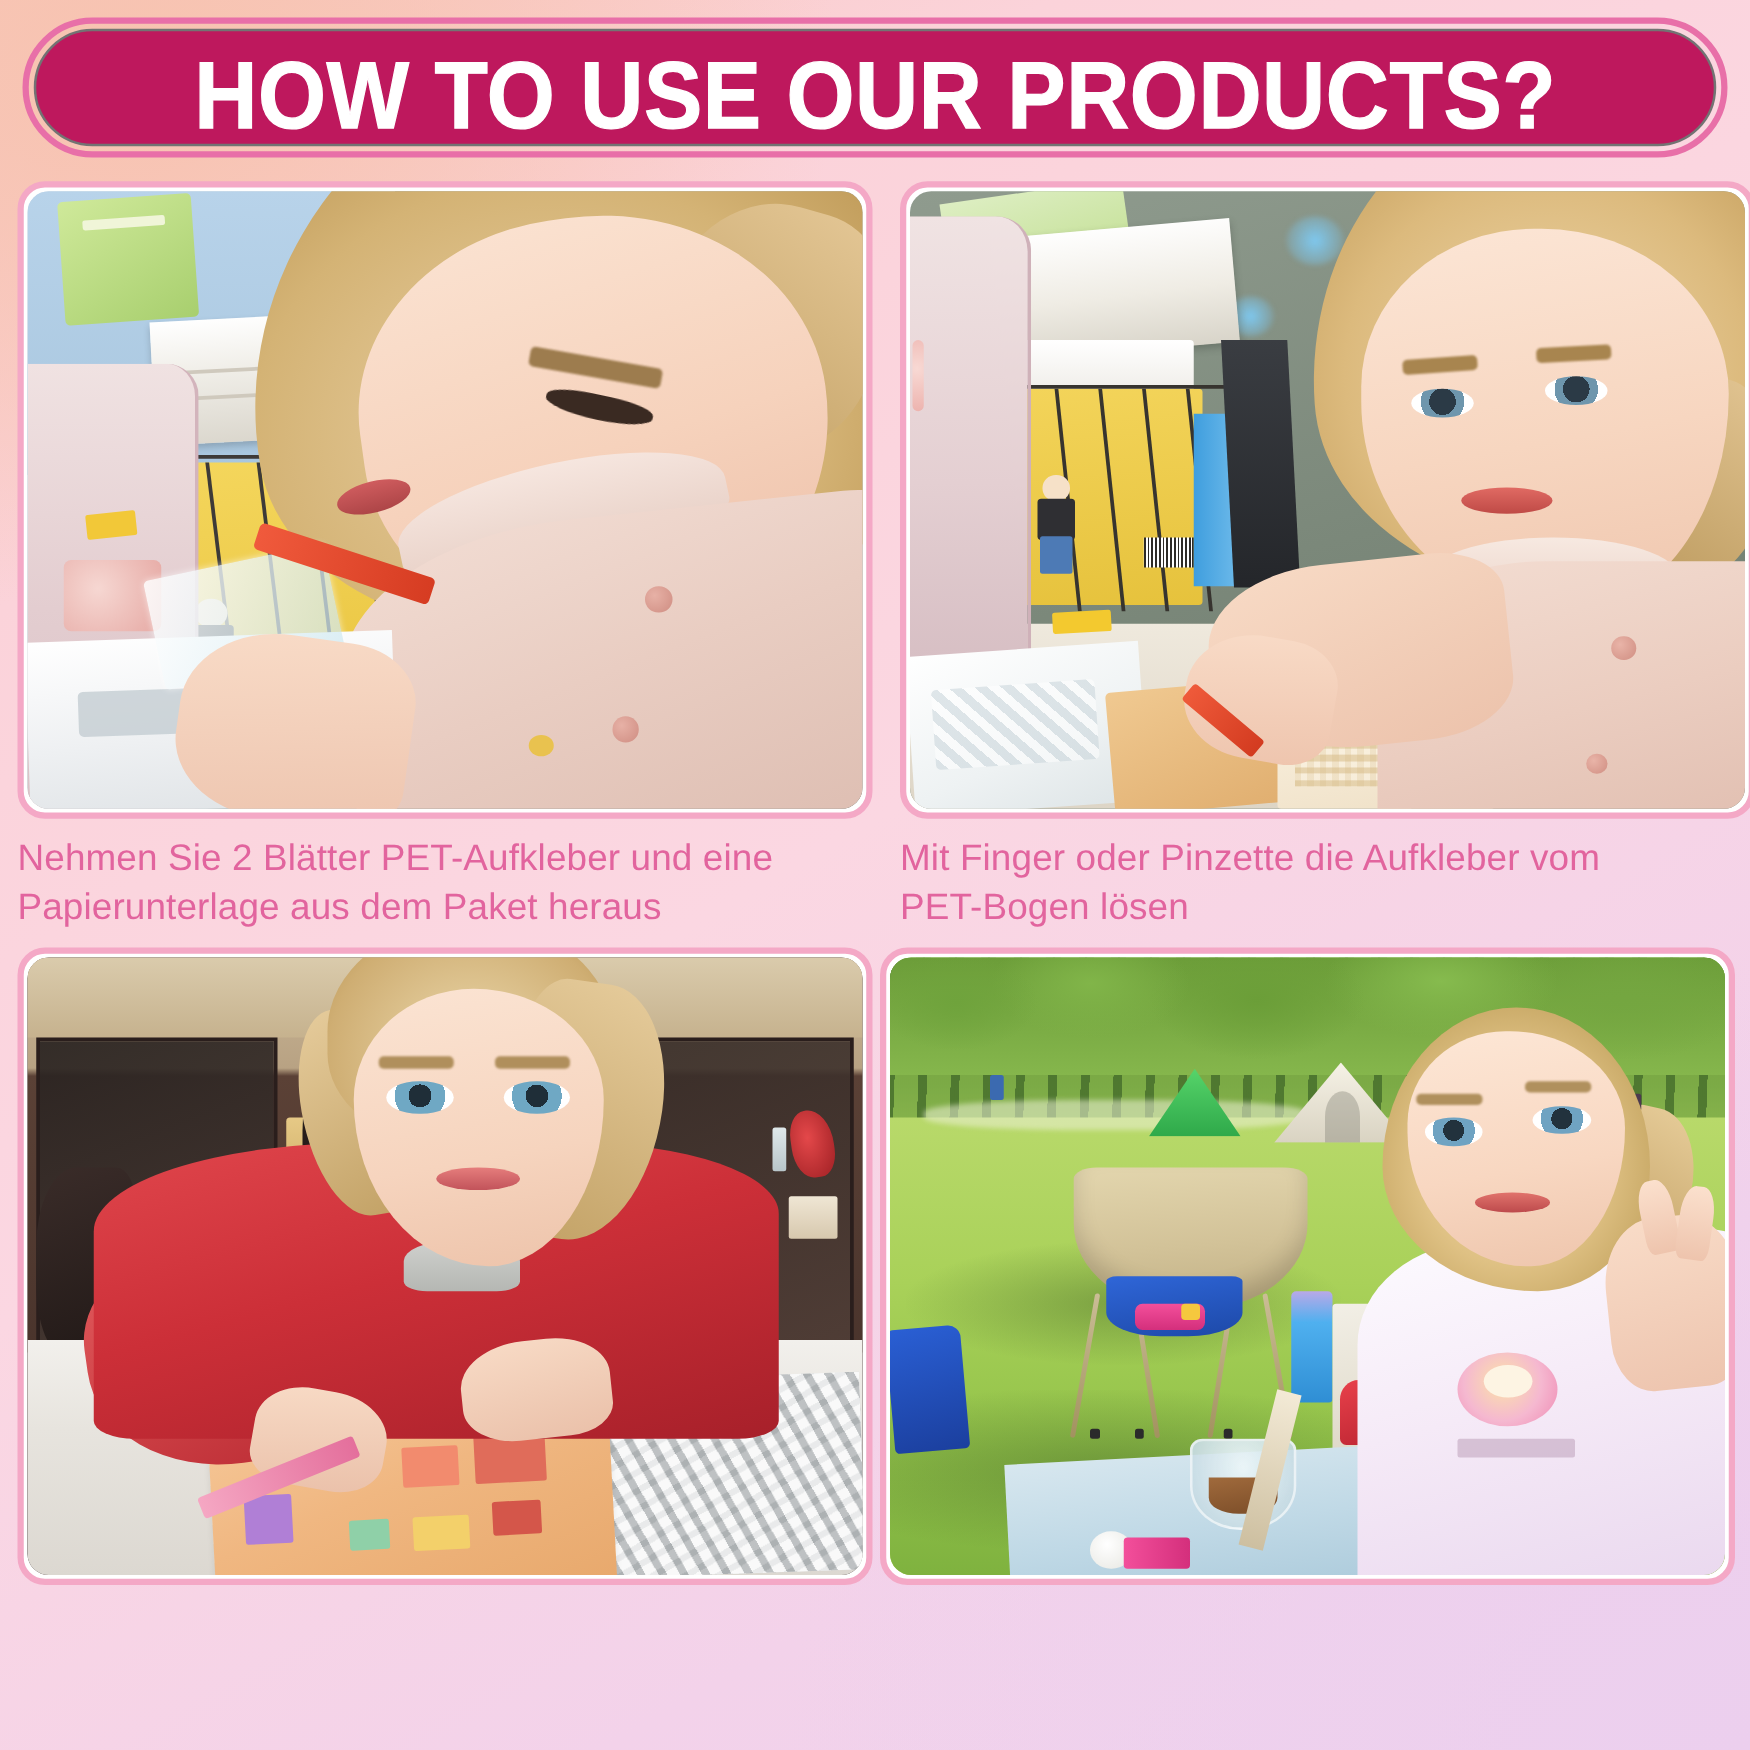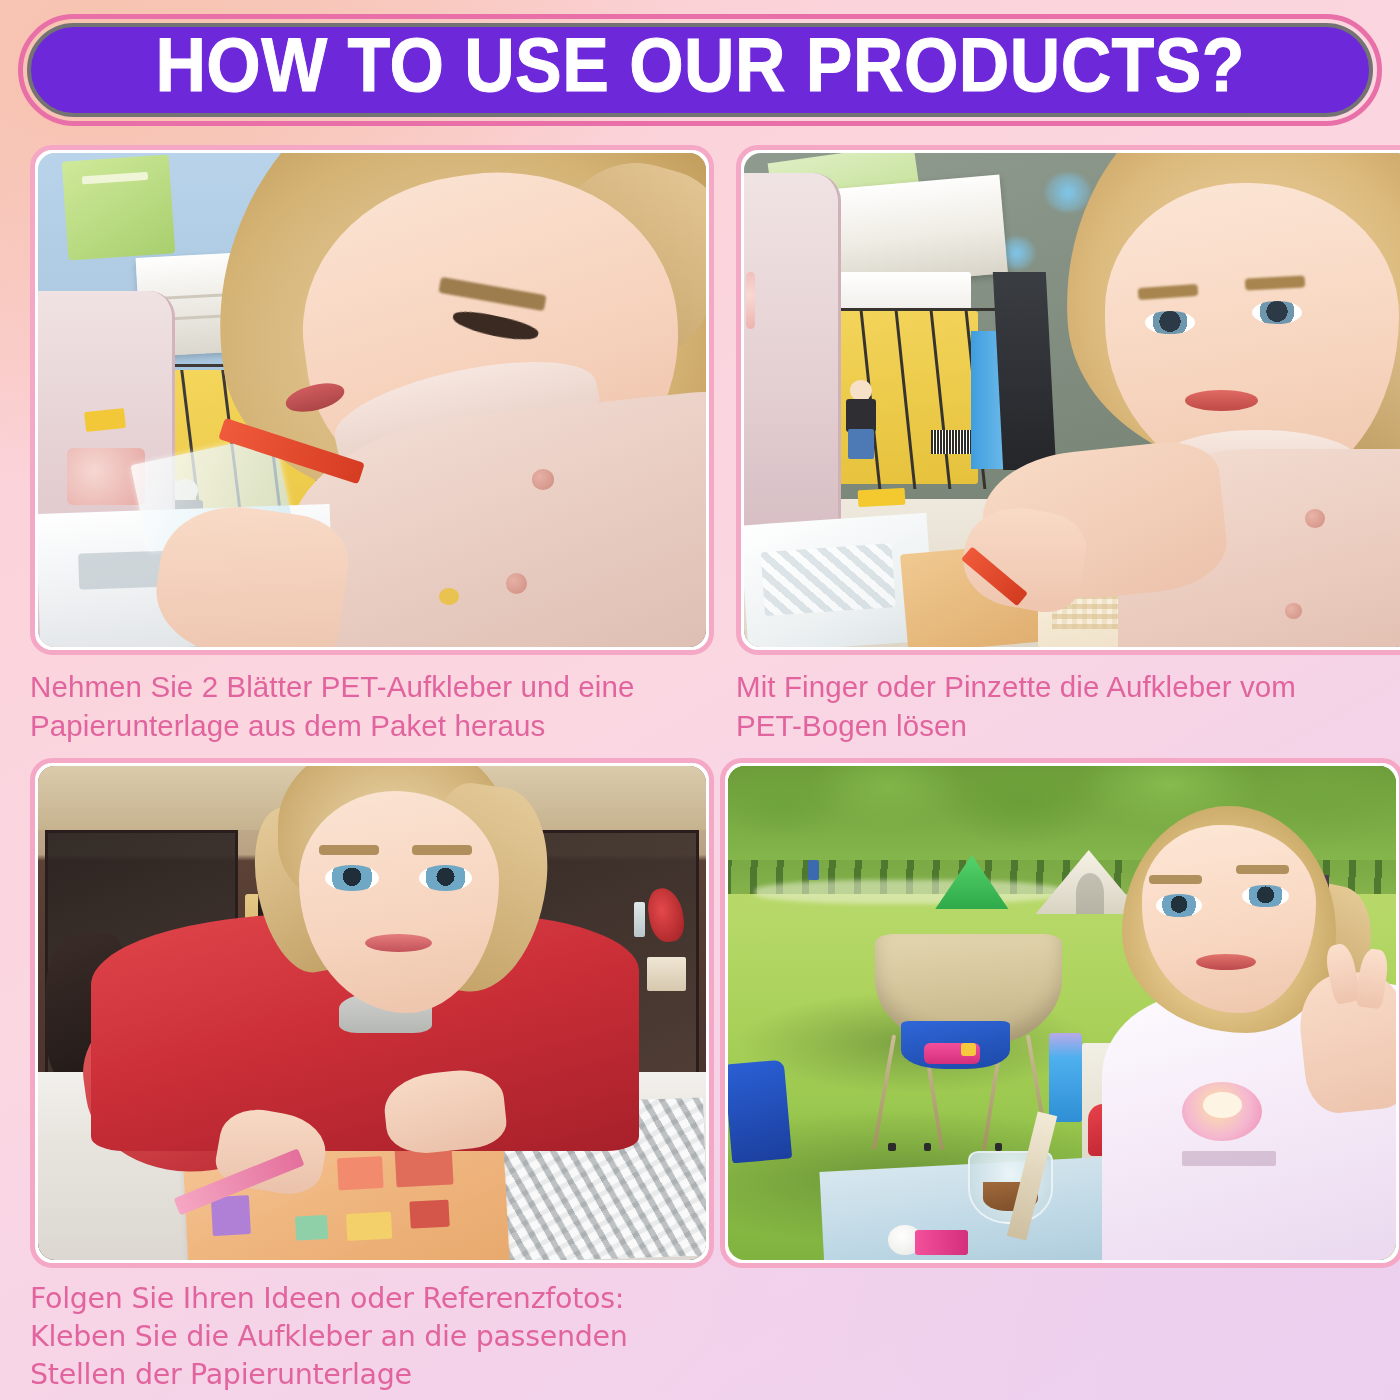--- a/index.html
+++ b/index.html
@@ -32,44 +32,44 @@
     box-sizing: border-box;
     border: 5px solid #e86fa8;
     border-radius: 58px;
     padding: 4px;
     background: transparent;
   }
   .banner-inner {
     width: 100%;
     height: 100%;
     box-sizing: border-box;
-    border: 4px solid #737373;
+    border: 2px solid #737373;
     border-radius: 52px;
-    background: #6d28d9;
+    background: #be185d;
     display: flex;
-    align-items: flex-start;
+    align-items: flex-end;
     justify-content: center;
     overflow: hidden;
   }
   .banner-title {
     color: #ffffff;
     font-family: "Liberation Sans Narrow", "Liberation Sans", sans-serif;
     font-weight: 700;
     font-size: 76px;
     line-height: 1;
     letter-spacing: 0.5px;
     transform: scaleX(0.92);
     white-space: nowrap;
     -webkit-text-stroke: 1px #ffffff;
   }
 
   
   .grid {
     position: absolute;
-    left: 16px;
+    left: 0;
     top: 140px;
     width: 1378px;
     height: 1260px;
   }
   .cell {
     position: absolute;
     width: 684px;
   }
   .cell.c1 { left: 14px;  top: 5px; }
   .cell.c2 { left: 704px; top: 5px; margin-left: 16px; }
@@ -1010,23 +1010,20 @@
           <div class="browL2"></div>
           <div class="browR2"></div>
           <div class="eyeL2"></div>
           <div class="eyeR2"></div>
           <div class="lips2"></div>
           <div class="handA"></div>
           <div class="handB"></div>
           <div class="tweezer3"></div>
         </div>
       </div>
-      <div class="caption geo">Folgen Sie Ihren Ideen oder Referenzfotos:
-Kleben Sie die Aufkleber an die passenden
-Stellen der Papierunterlage</div>
     </div>
 
     <div class="cell c4">
       <div class="photo-frame">
         <div class="photo p4">
           <div class="sky"></div>
           <div class="treeband"></div>
           <div class="canopy"></div>
           <div class="lawn"></div>
           <div class="path"></div>

